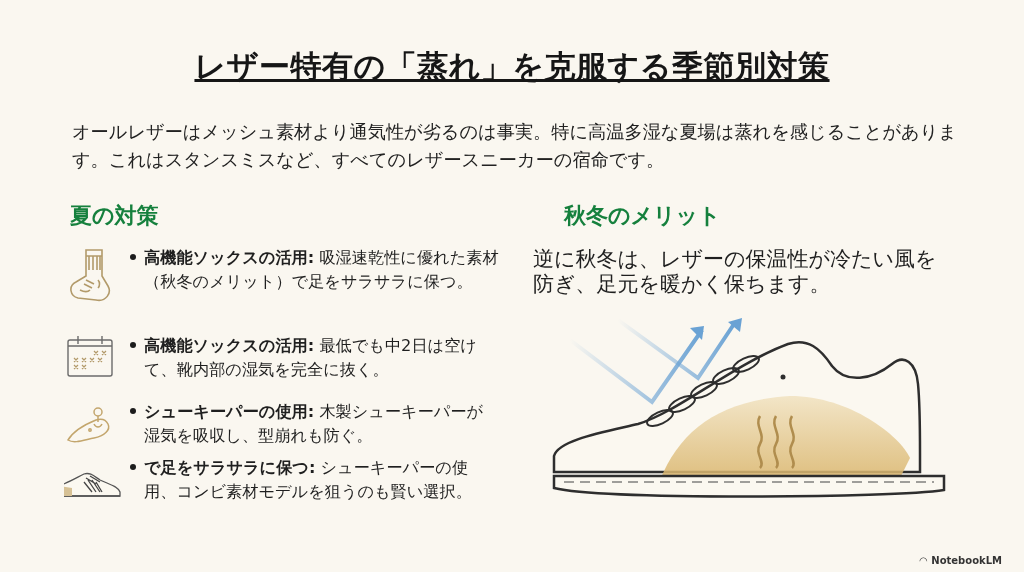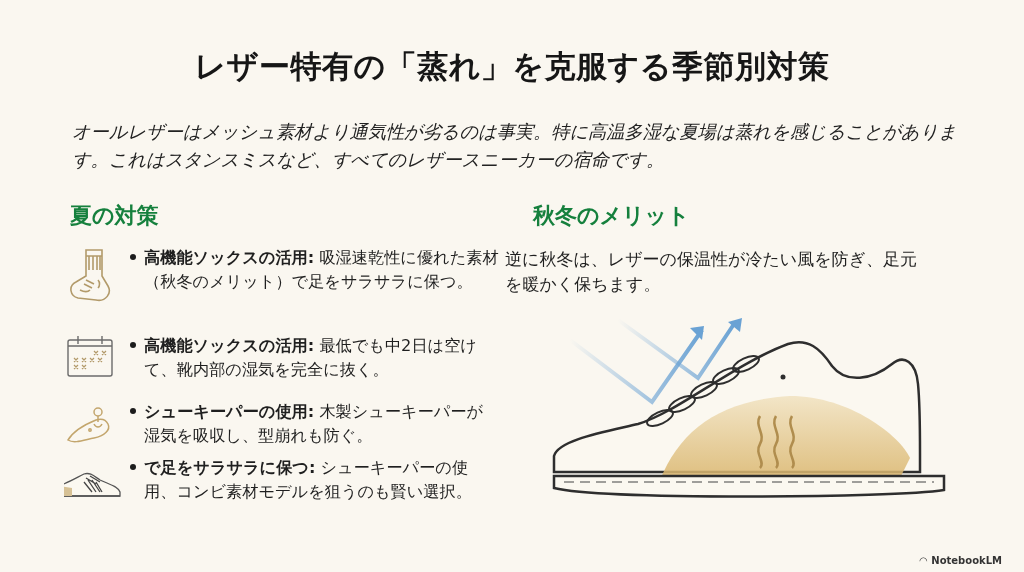--- a/index.html
+++ b/index.html
@@ -6,44 +6,45 @@
   body {
     width:1024px; height:572px; overflow:hidden; position:relative;
     background:#faf7f0;
     font-family:"DejaVu Sans", sans-serif;
     color:#1c1c1c;
   }
   .title {
     position:absolute; left:0; width:1024px; top:46px; text-align:center;
     font-family:"DejaVu Serif", serif; font-weight:bold; font-size:31px; letter-spacing:0.5px;
     color:#161616;
+    text-decoration:underline;
   }
   .intro {
     position:absolute; left:72px; top:118px; width:890px;
-    font-size:18.2px; line-height:28px; color:#222;font-style:italic;
+    font-size:18.2px; line-height:28px; color:#222;
   }
   .h2 {
     position:absolute; font-weight:bold; font-size:22px; color:#15803d;
   }
   .h2.summer { left:70px; top:201px; }
-  .h2.autumn { left:533px; top:201px; }
+  .h2.autumn { left:564px; top:201px; }
   .tips { position:absolute; left:64px; top:246px; width:440px; }
   .tip { position:absolute; left:0; width:440px; }
   .tip .icon { position:absolute; left:0; top:0; width:60px; height:64px; }
   .tip .bullet {
     position:absolute; left:66px; top:8px; width:6px; height:6px; border-radius:50%; background:#1c1c1c;
   }
   .tip .text {
     position:absolute; left:80px; top:0; width:355px;
     font-size:16.2px; line-height:24px; color:#1f1f1f;
   }
   .tip .text b { font-weight:bold; }
   .autumn-text {
-    position:absolute; left:505px; top:247px; width:420px;
-    font-size:17px; line-height:25px; color:#1f1f1f;
+    position:absolute; left:533px; top:247px; width:420px;
+    font-size:21px; line-height:25px; color:#1f1f1f;
   }
   .shoe { position:absolute; left:540px; top:300px; width:440px; height:220px; }
   .brand {
     position:absolute; right:22px; bottom:6px; font-size:10px; font-weight:bold; color:#333;
     display:flex; align-items:center; gap:4px;
   }
 </style>
 </head>
 <body>
 

